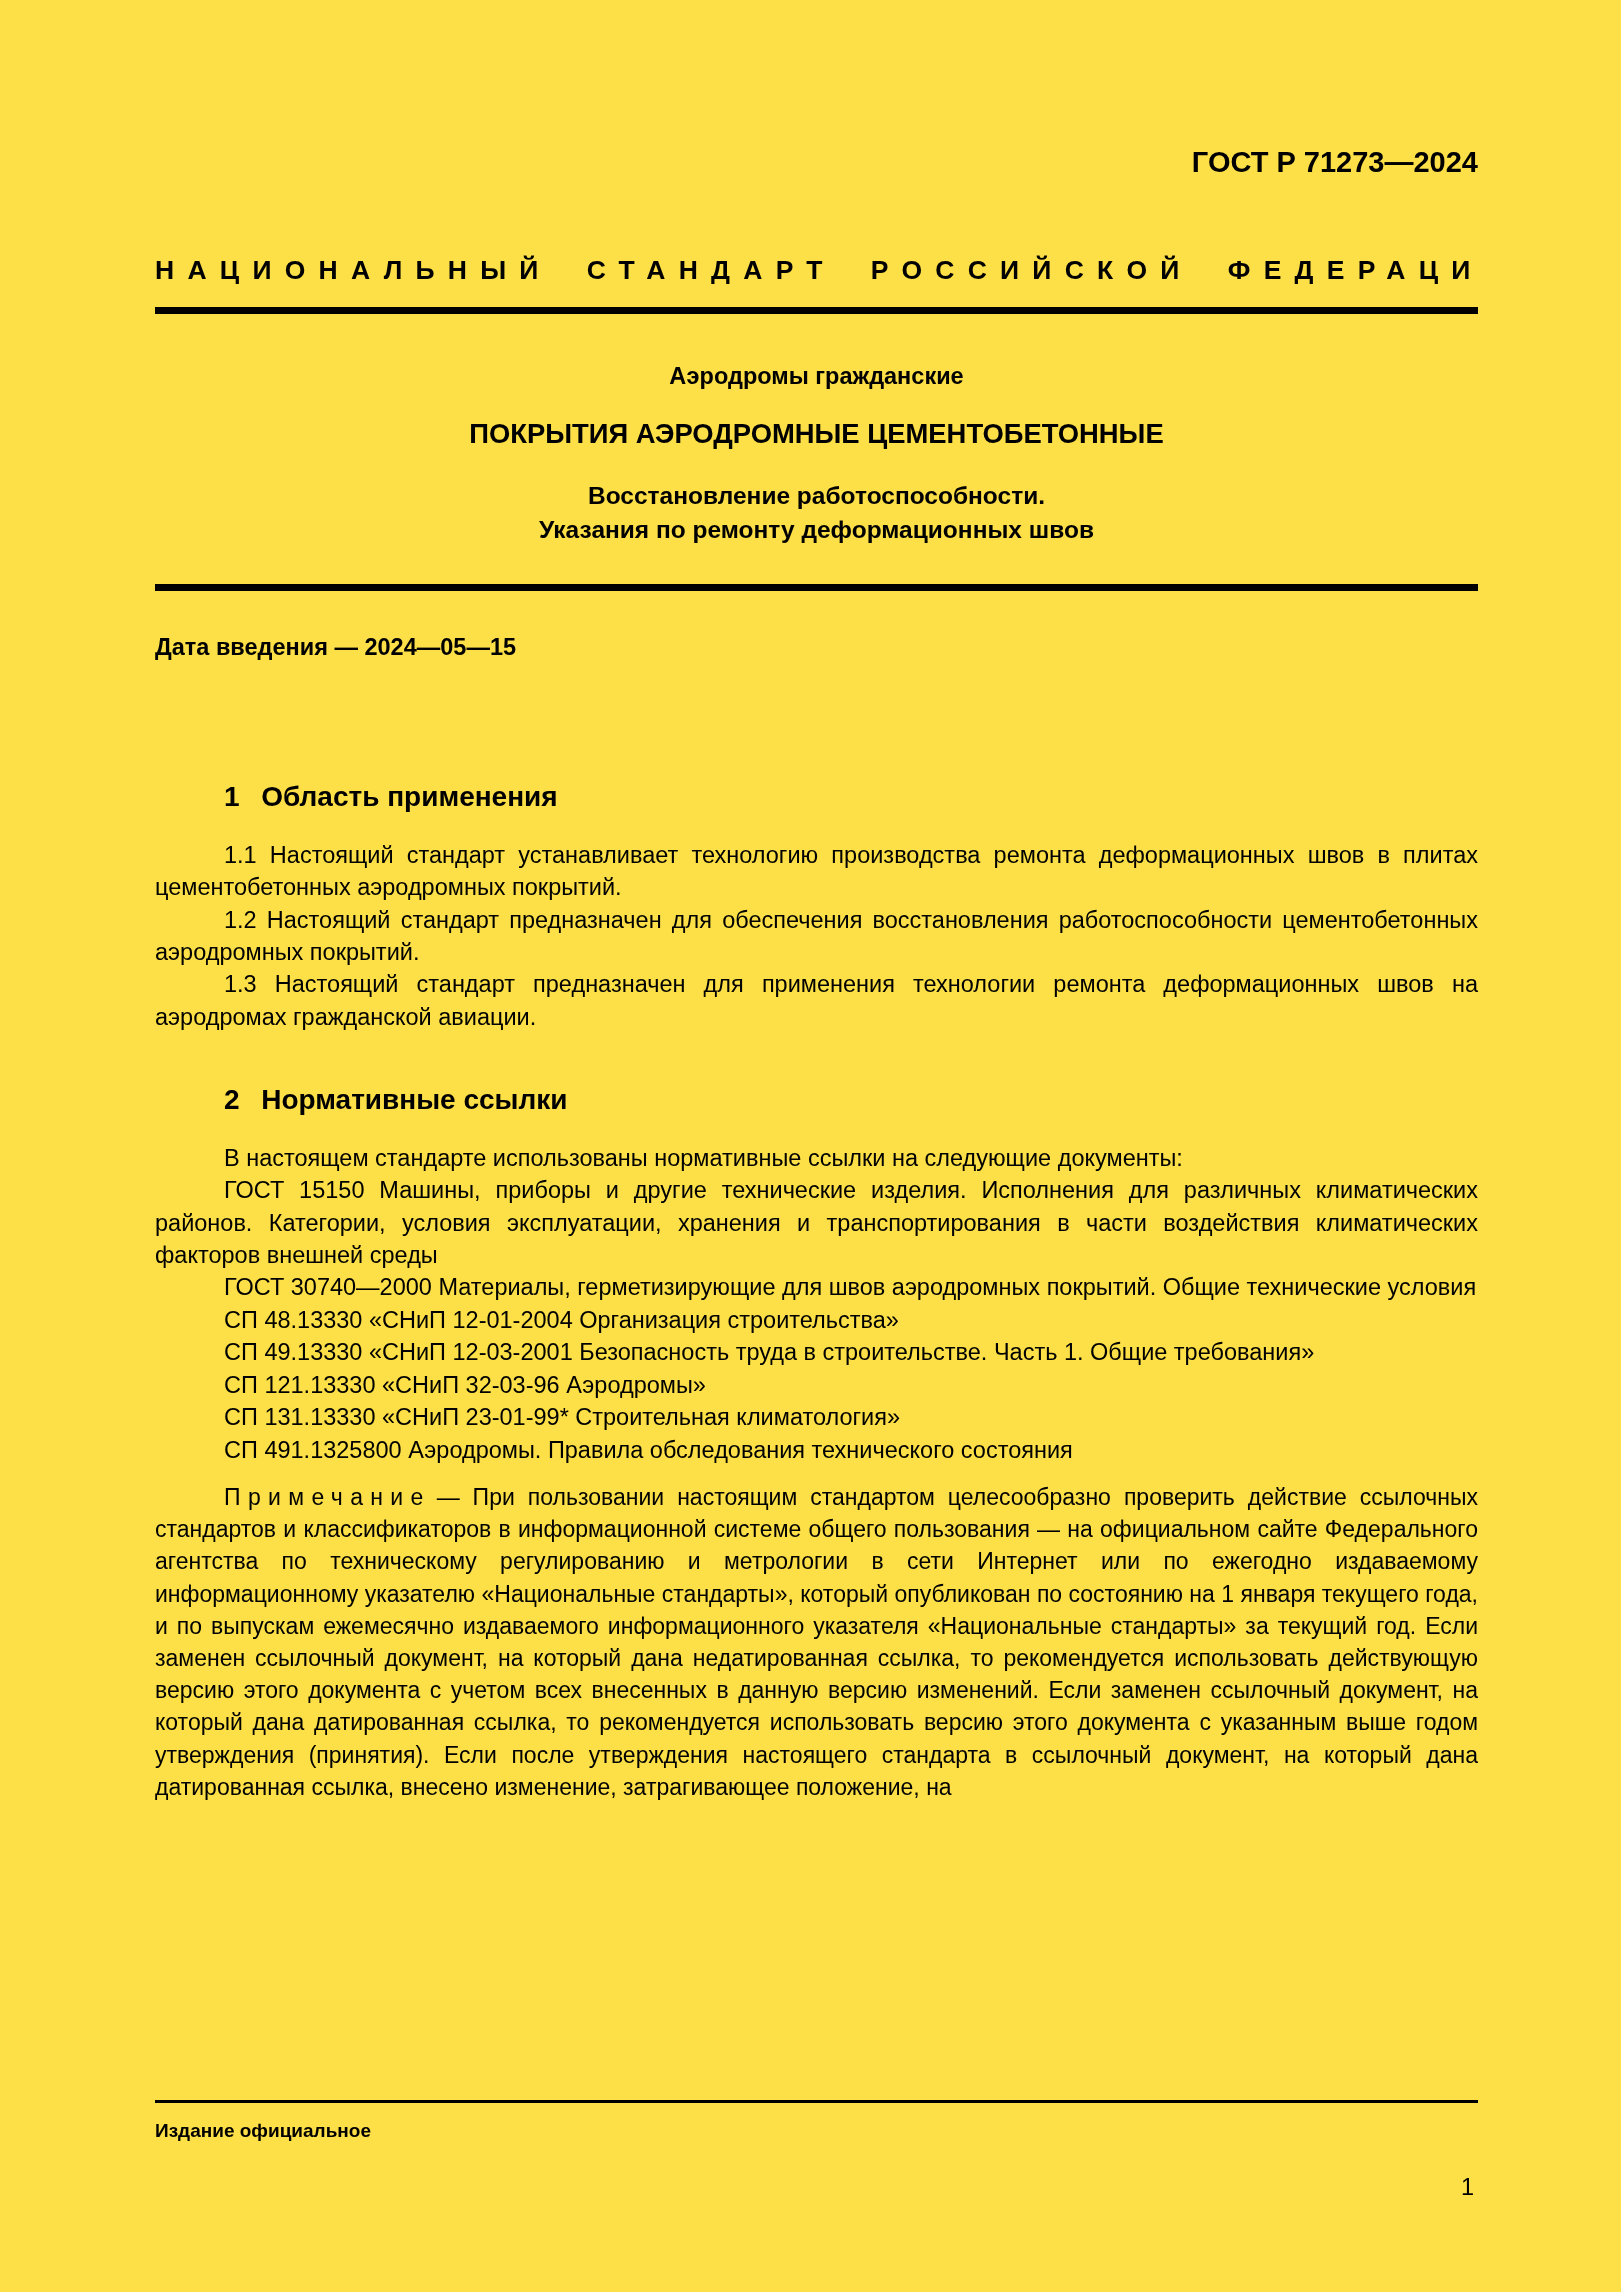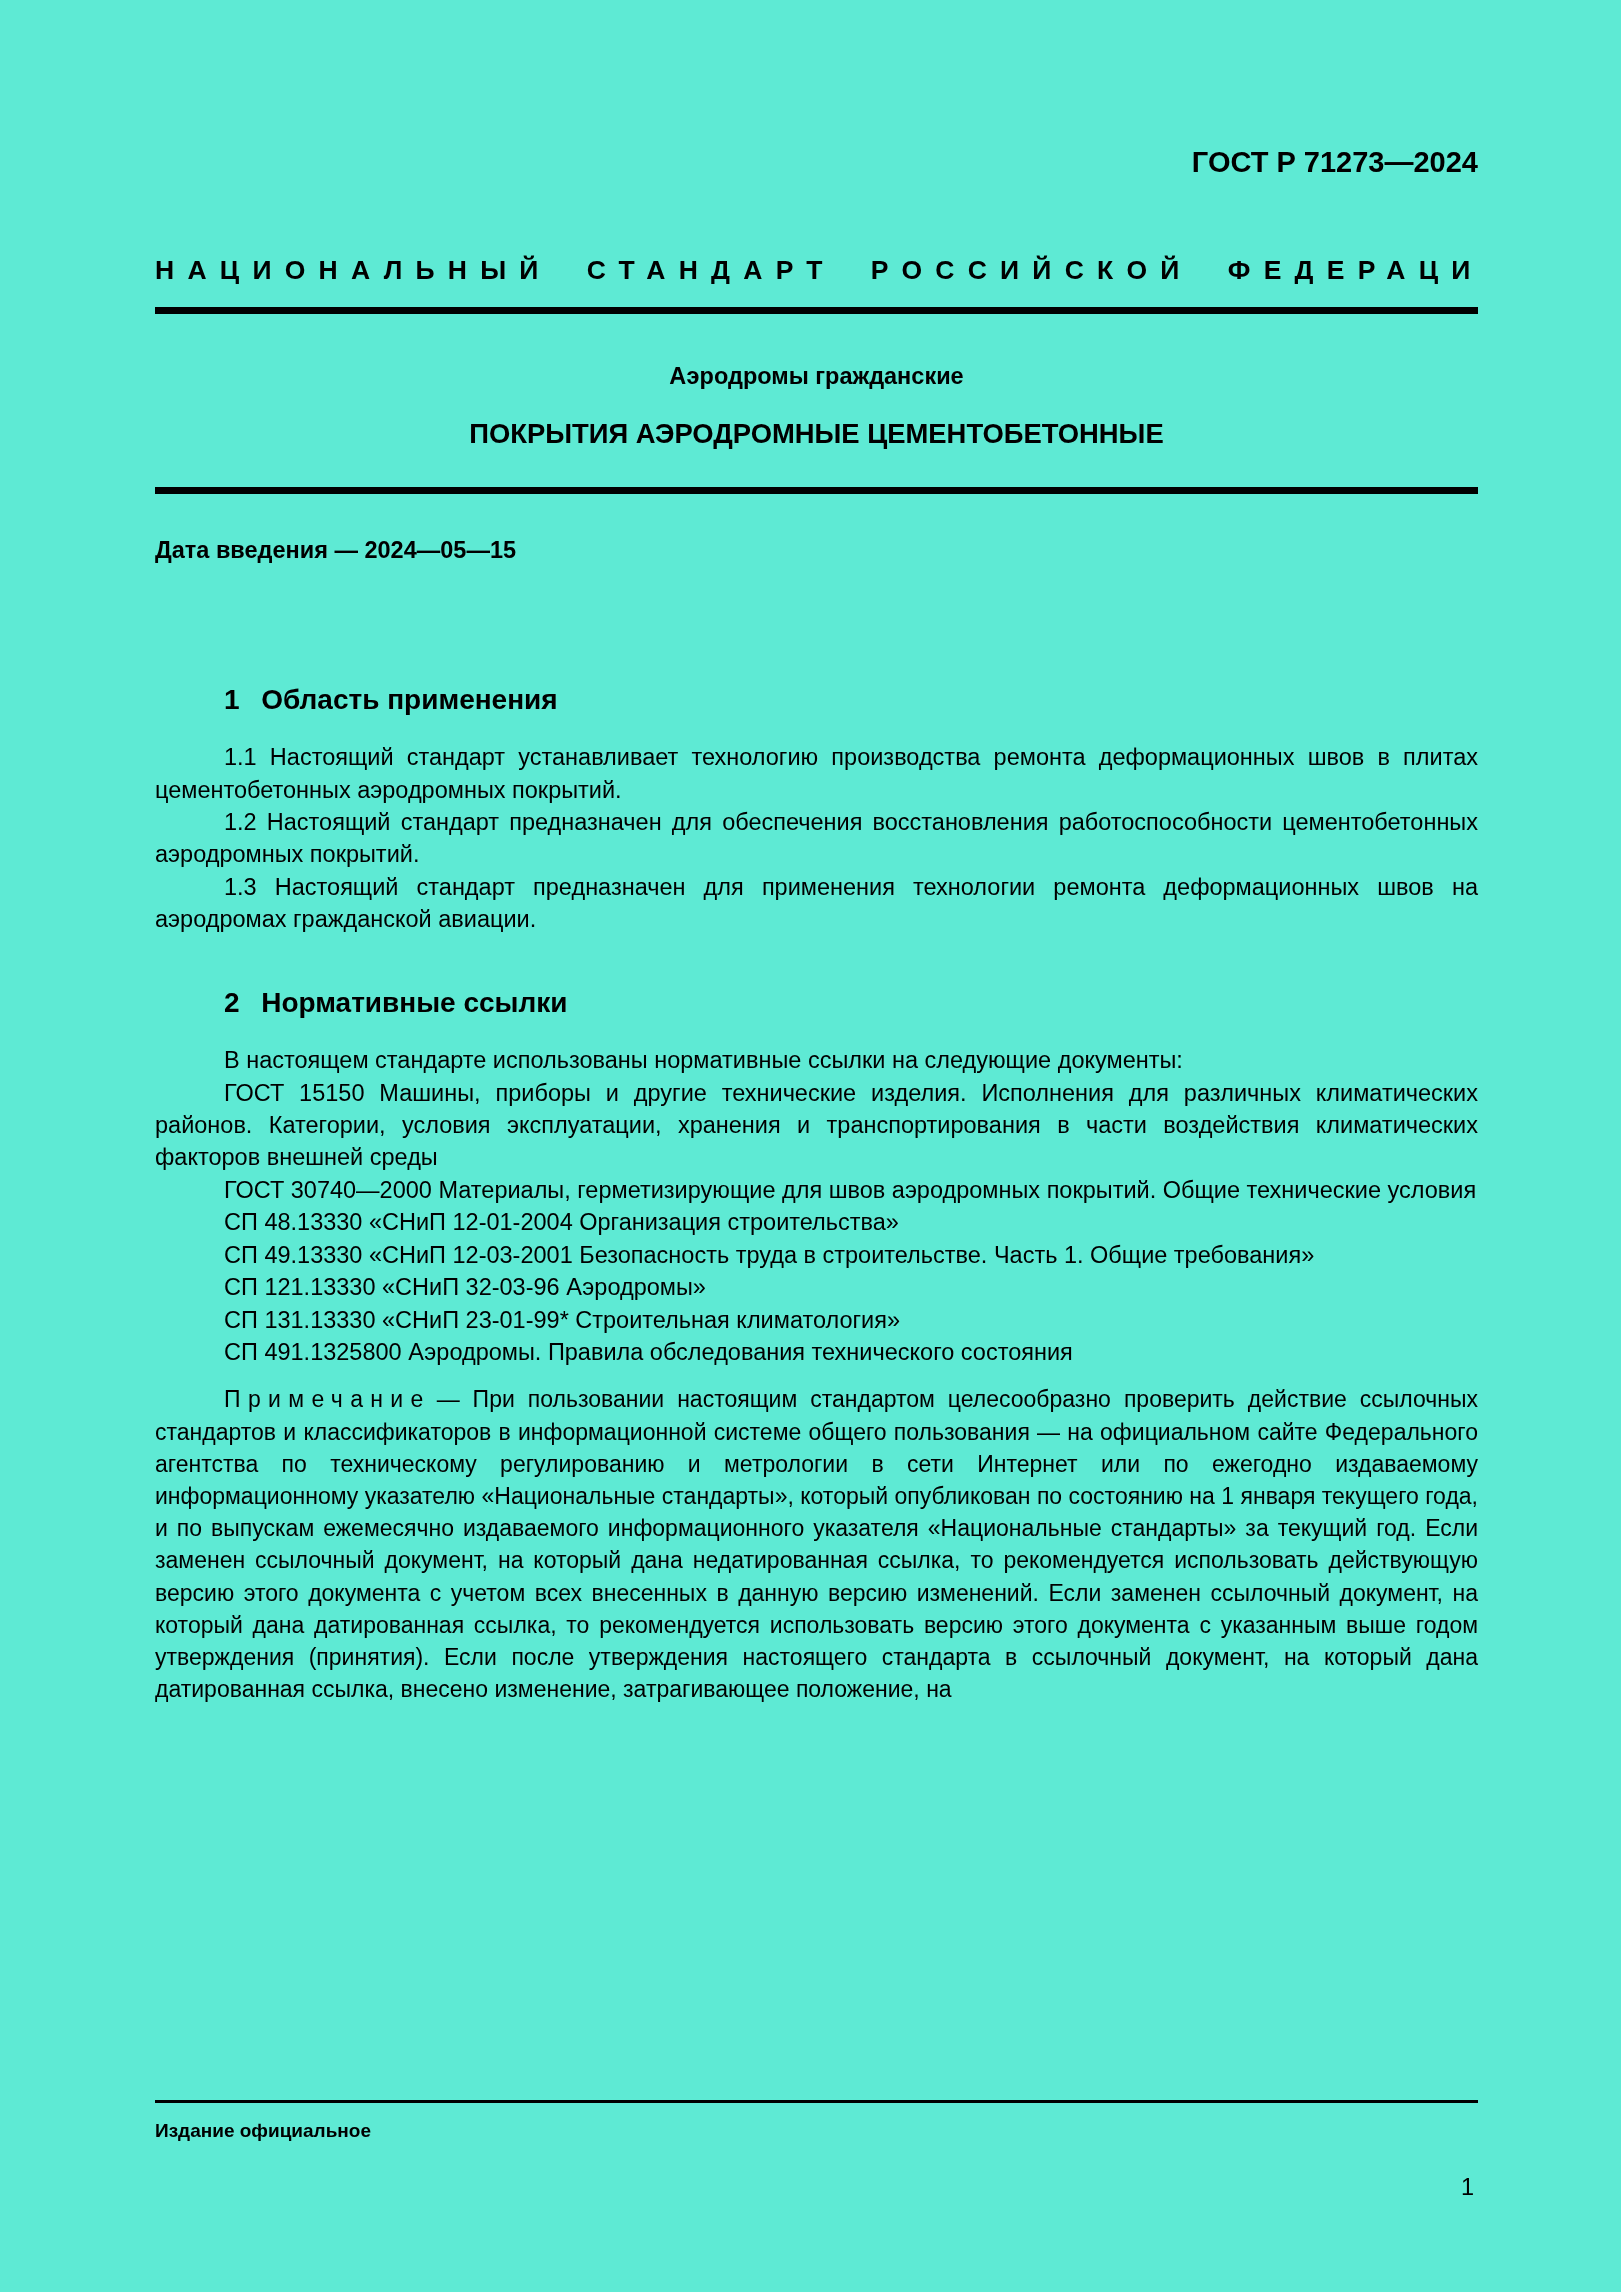--- a/index.html
+++ b/index.html
@@ -1,21 +1,21 @@
 <!DOCTYPE html>
 <html lang="ru"><head>
 <meta charset="utf-8">
 <style>
   html, body { margin: 0; padding: 0; background: #ffffff; }
   .page {
     position: relative;
     width: 1621px;
     height: 2293px;
     box-sizing: border-box;
-    background: #5eead4;
+    background: #fde047;
     color: #000000;
     font-family: "Liberation Sans", sans-serif;
     padding: 147px 143px 0 155px;
     overflow: hidden;
   }
   .doc-code {
     text-align: right;
     font-size: 29px;
     font-weight: bold;
     line-height: 1.1;
@@ -124,20 +124,24 @@
 <div class="page">
 
   <div class="doc-code">ГОСТ Р 71273—2024</div>
 
   <div class="banner">НАЦИОНАЛЬНЫЙ СТАНДАРТ РОССИЙСКОЙ ФЕДЕРАЦИИ</div>
 
   <div class="rule-thick"></div>
 
   <div class="title-group">Аэродромы гражданские</div>
   <div class="title-main">ПОКРЫТИЯ АЭРОДРОМНЫЕ ЦЕМЕНТОБЕТОННЫЕ</div>
+  <div class="title-sub">
+    <div>Восстановление работоспособности.</div>
+    <div>Указания по ремонту деформационных швов</div>
+  </div>
 
   <div class="rule-thick rule-thick-2"></div>
 
   <div class="effective-date">Дата введения — 2024—05—15</div>
 
   <div class="section-heading first">
     <span>1</span>
     <span>Область применения</span>
   </div>
   <div class="section-body">

